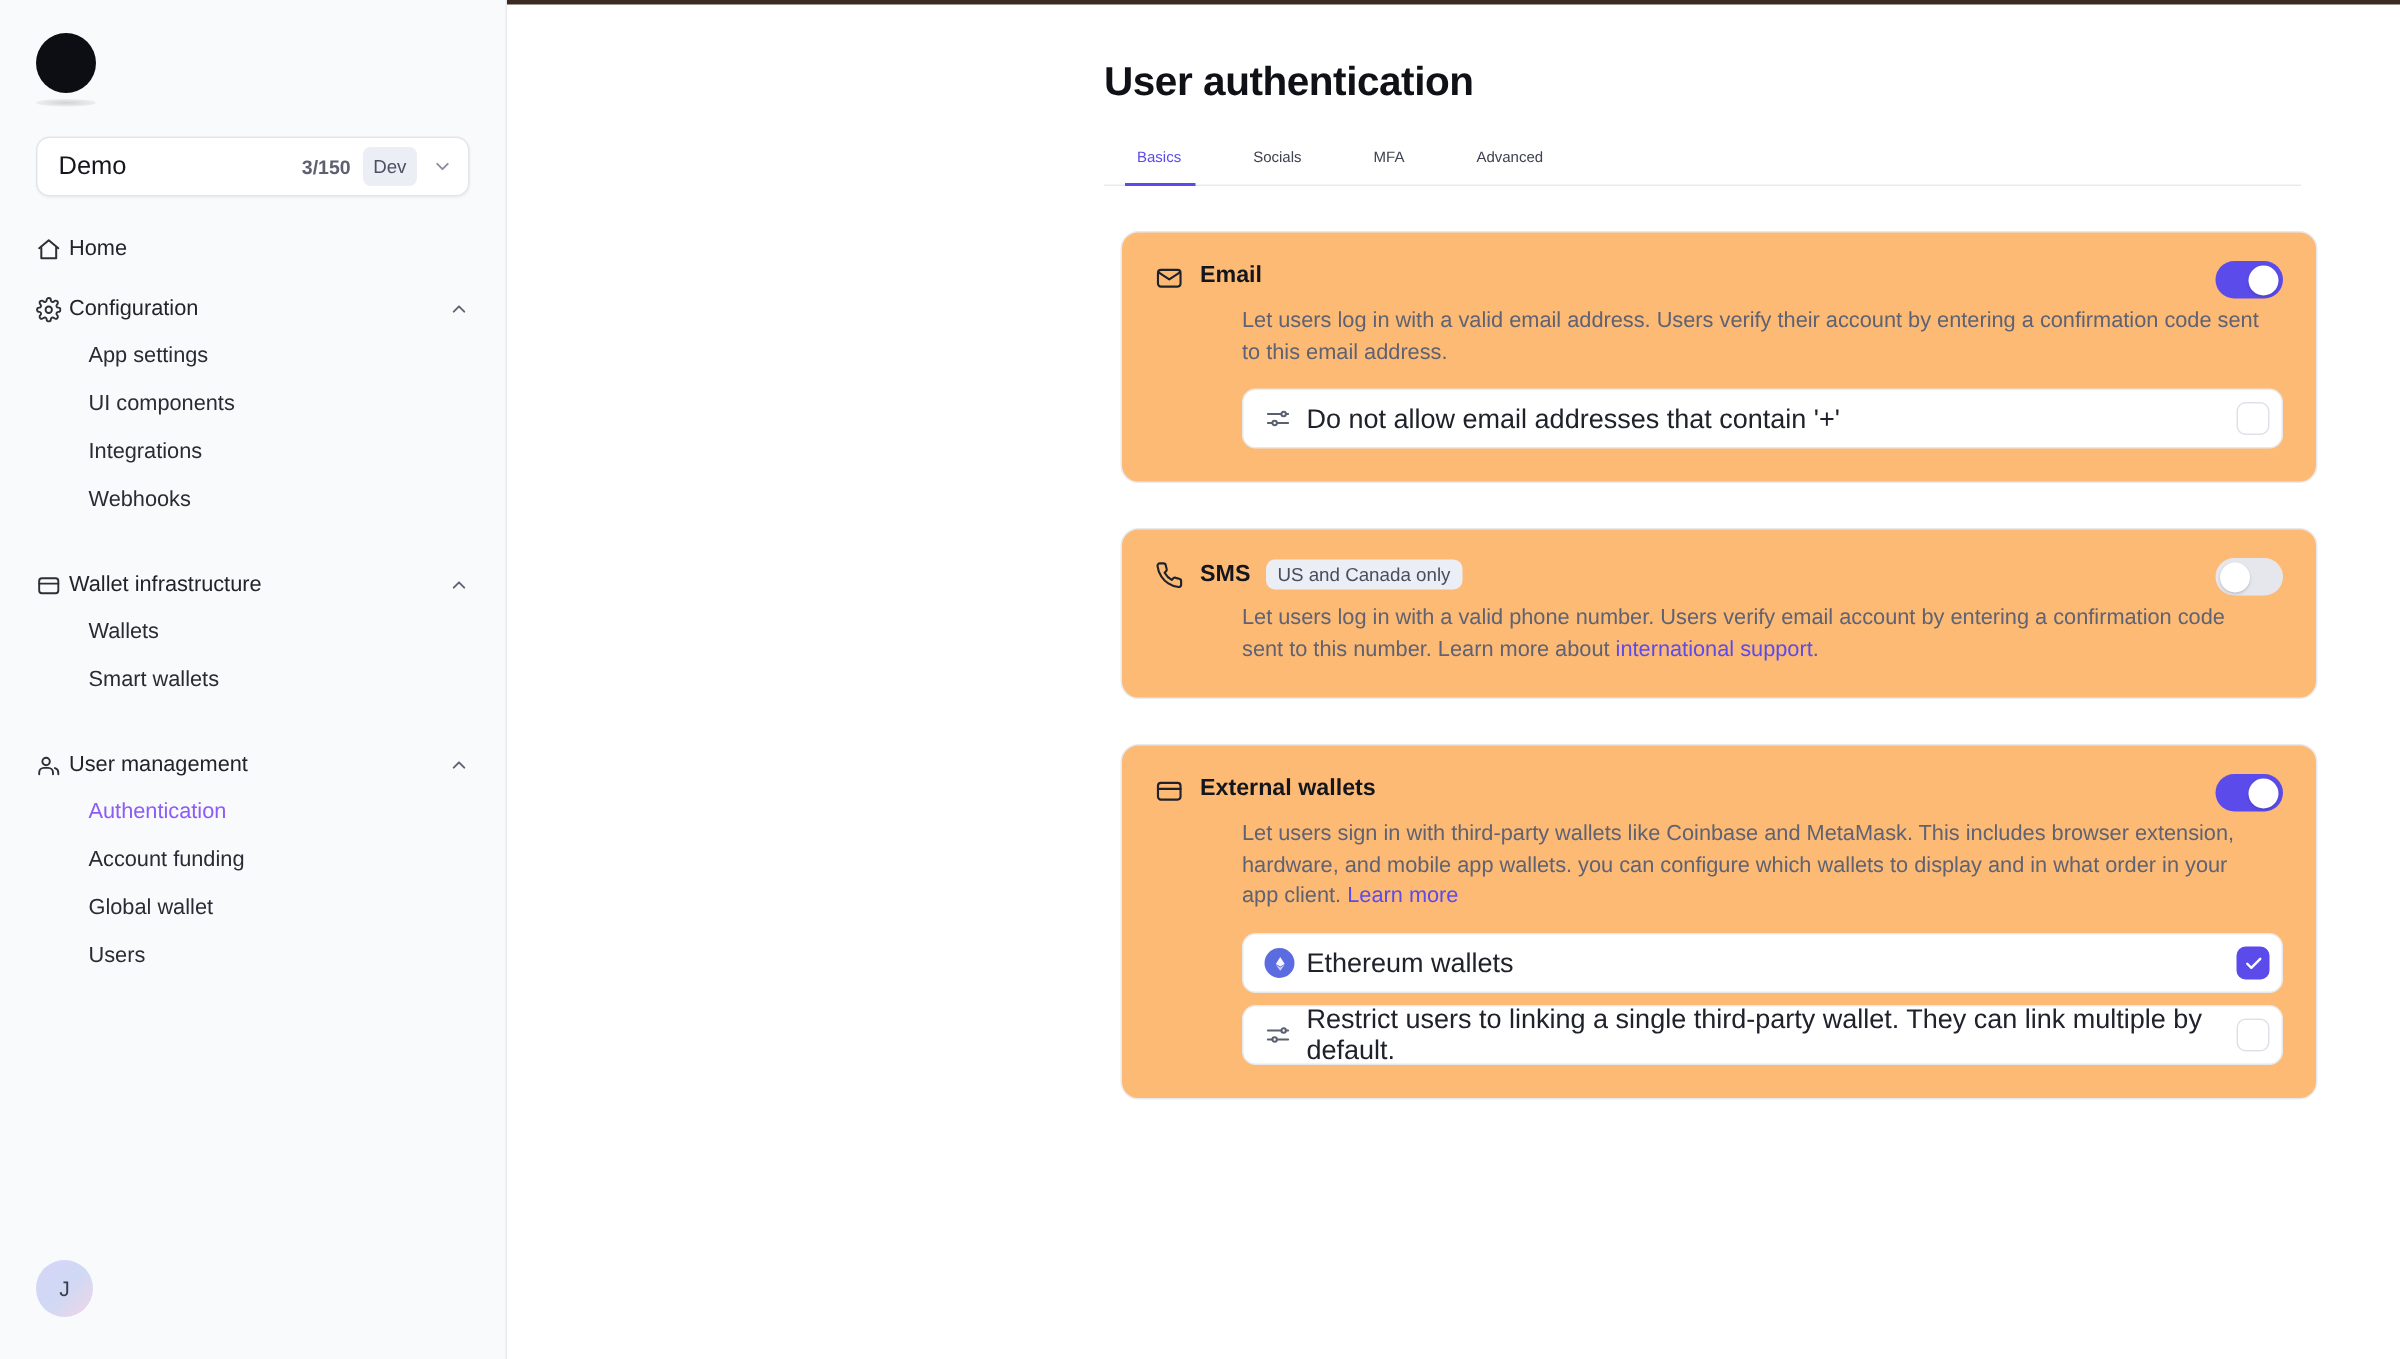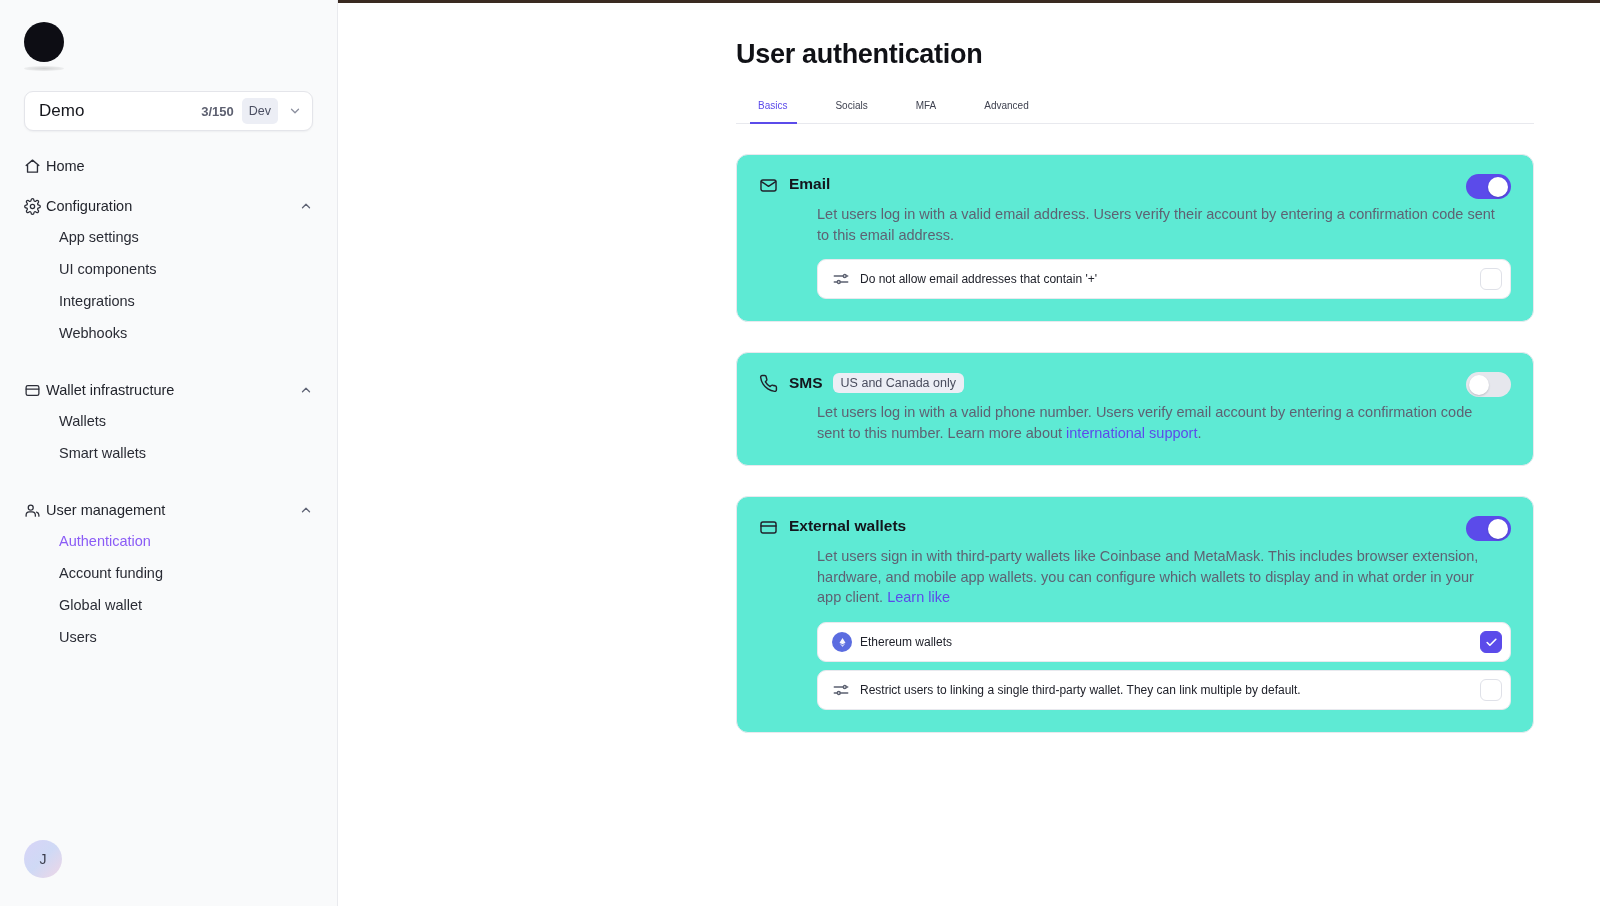--- a/index.html
+++ b/index.html
@@ -97,22 +97,23 @@
   .tab:first-child { padding-left: 22px; }
   .tab.active { color: #5b4bea; font-weight: 500; }
   .tab.active::after {
     content: ""; position: absolute; left: 14px; right: 14px; bottom: -1px;
     height: 2px; background: #5b4bea;
   }
 
   .card {
     width: 798px; margin-top: 30px;
     border: 1px solid #e8e9ee; border-radius: 12px;
-    background: #5eead4; padding: 20px 22px 22px 22px;
+    background: #fdba74; padding: 20px 22px 22px 22px;
     position: relative;
+    margin-left: 11px;
   }
   .card-head { display: flex; align-items: flex-start; }
   .card-icon { width: 30px; padding-top: 1px; color: #20222b; display: flex; }
   .card-title { font-size: 15.5px; font-weight: 600; color: #14161d; display: flex; align-items: center; }
   .pill {
     margin-left: 10px; font-size: 12.5px; font-weight: 400; color: #4a4d5e;
     background: #eceef5; border-radius: 6px; padding: 3px 8px;
   }
   .card-desc {
     margin-top: 9px; margin-left: 58px; font-size: 14.5px; color: #5e6273;
@@ -134,21 +135,21 @@
   .toggle.on .knob { left: 22px; }
 
   .subrow {
     margin-top: 14px; margin-left: 58px;
     height: 40px; border: 1px solid #e8e9ee; border-radius: 9px;
     display: flex; align-items: center; padding: 0 8px 0 14px;
     background: #fff;
   }
   .subrow + .subrow { margin-top: 8px; }
   .subrow .sico { width: 28px; display: flex; align-items: center; color: #5b6070; }
-  .subrow .slbl { flex: 1; font-size: 12px; color: #20222b; }
+  .subrow .slbl { flex: 1; font-size: 18px; color: #20222b; }
   .cbox {
     width: 22px; height: 22px; border-radius: 6px;
     border: 1px solid #dfe1e8; background: #fff; cursor: pointer;
   }
   .cbox.checked {
     background: #5b4bea; border-color: #5b4bea;
     display: flex; align-items: center; justify-content: center;
   }
   .coin { width: 20px; height: 20px; border-radius: 50%; display: flex; align-items: center; justify-content: center; }
   .coin.eth { background: #5b6ce0; }
@@ -346,21 +347,21 @@
                 <rect x="2.5" y="5" width="19" height="14" rx="2.5"></rect>
                 <path d="M2.5 10h19"></path>
               </svg>
           </span>
           <span class="card-title">External wallets</span>
         </div>
         <div class="toggle on">
             <div class="knob"></div>
           </div>
         <div class="card-desc">
-          <span>Let users sign in with third-party wallets like Coinbase and MetaMask. This includes browser extension, hardware, and mobile app wallets. you can configure which wallets to display and in what order in your app client. </span><span class="lnk">Learn like</span>
+          <span>Let users sign in with third-party wallets like Coinbase and MetaMask. This includes browser extension, hardware, and mobile app wallets. you can configure which wallets to display and in what order in your app client. </span><span class="lnk">Learn more</span>
         </div>
 
         <div class="subrow">
           <span class="sico">
             <span class="coin eth">
               <svg width="11" height="11" viewBox="0 0 24 24" fill="#ffffff">
                   <path d="M12 2 5.5 12.3 12 16l6.5-3.7z" opacity="0.95"></path>
                   <path d="M12 17.3 5.5 13.6 12 22l6.5-8.4z" opacity="0.7"></path>
                 </svg>
             </span>

